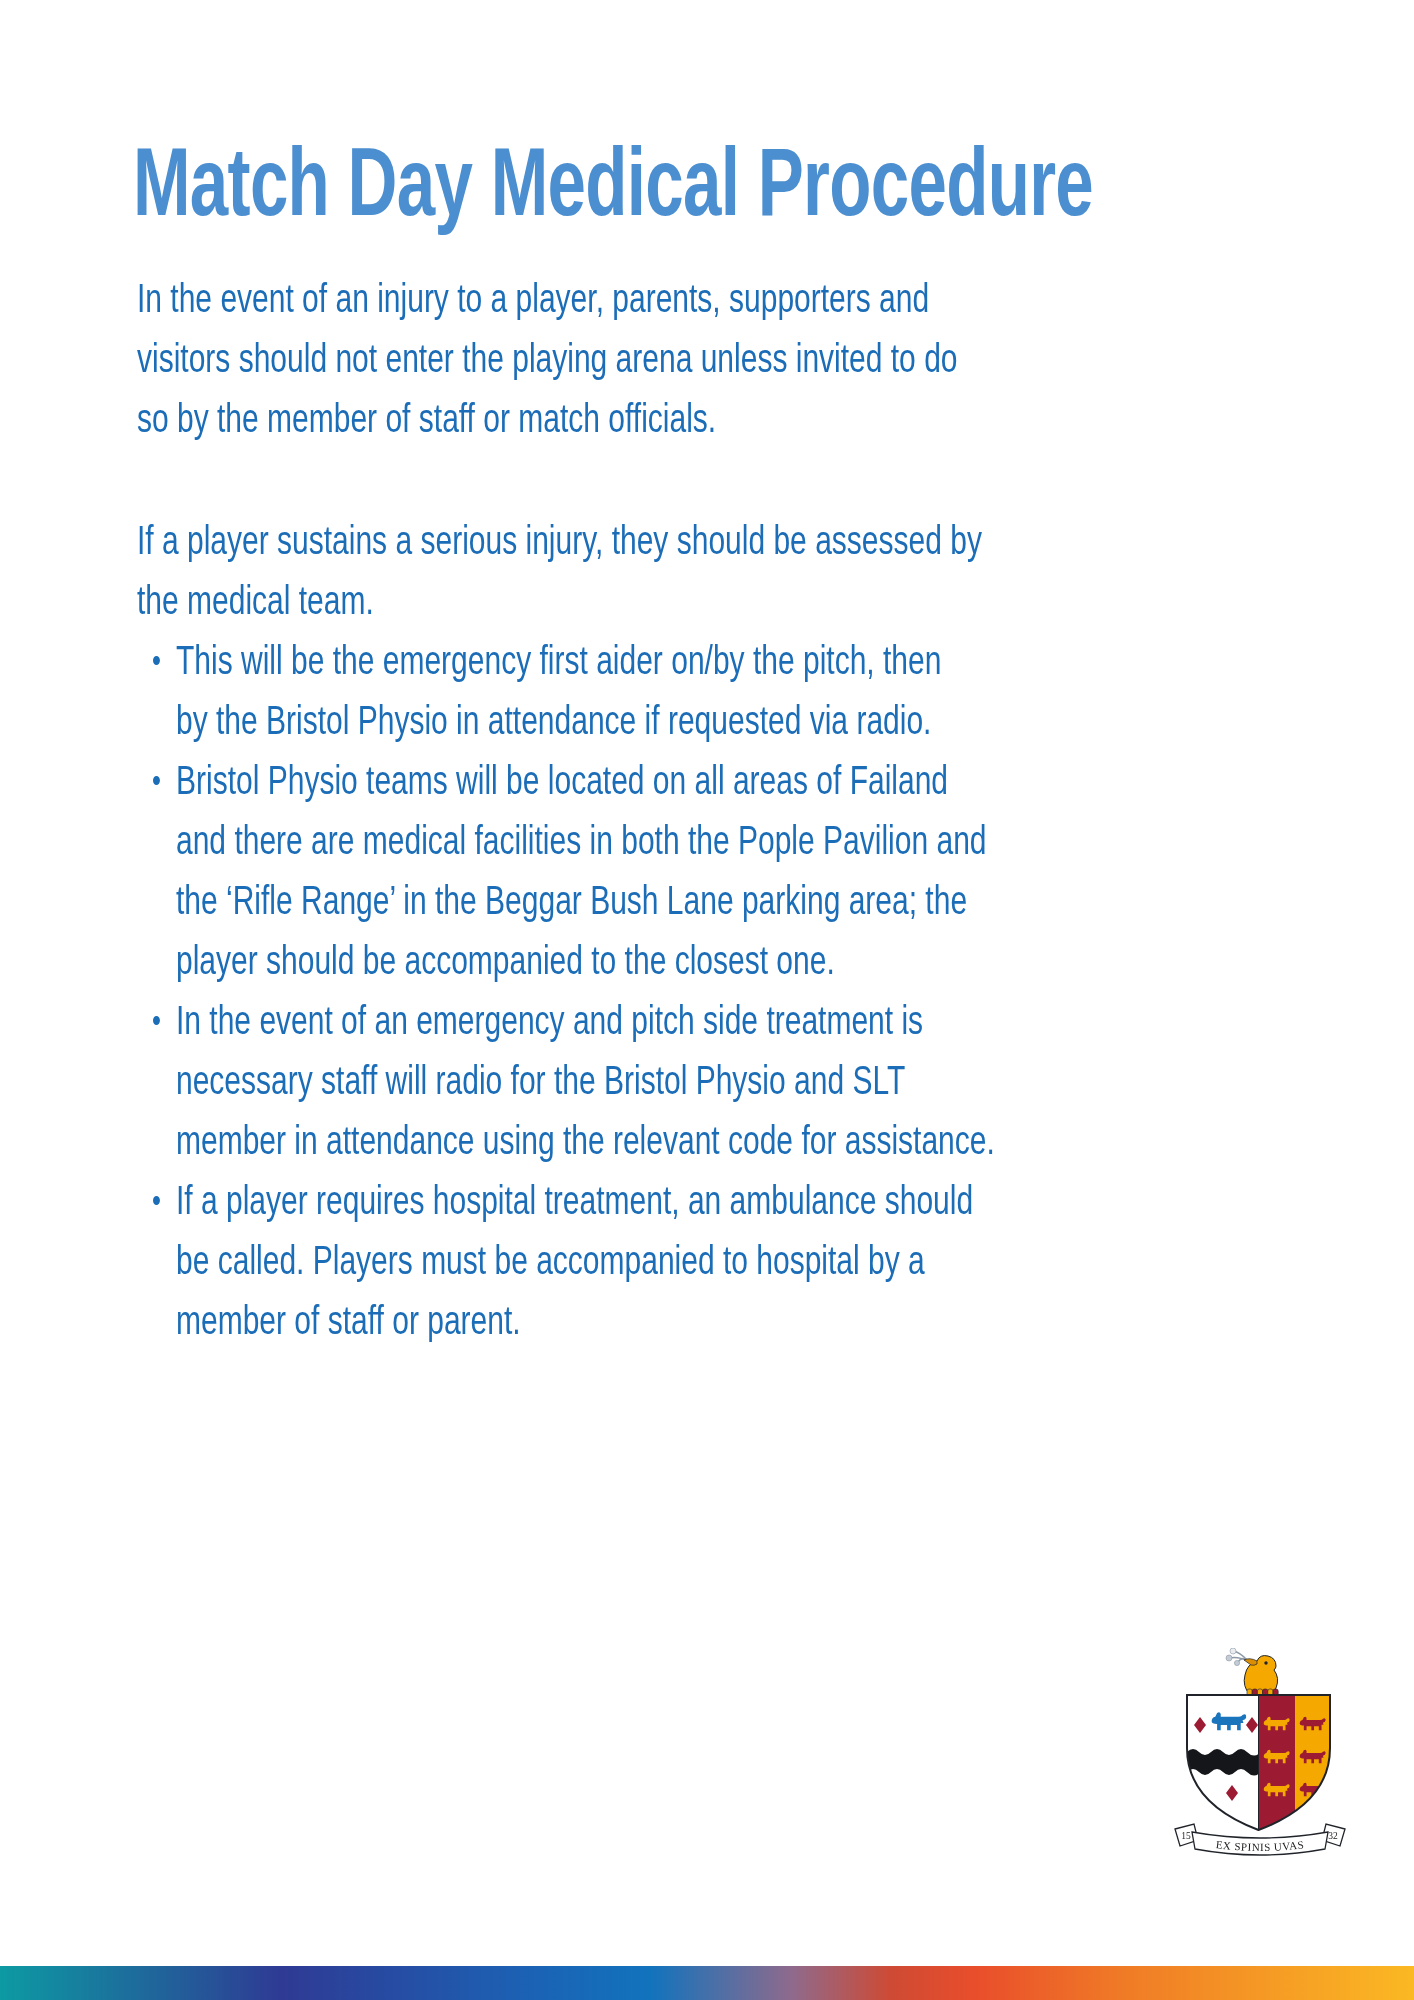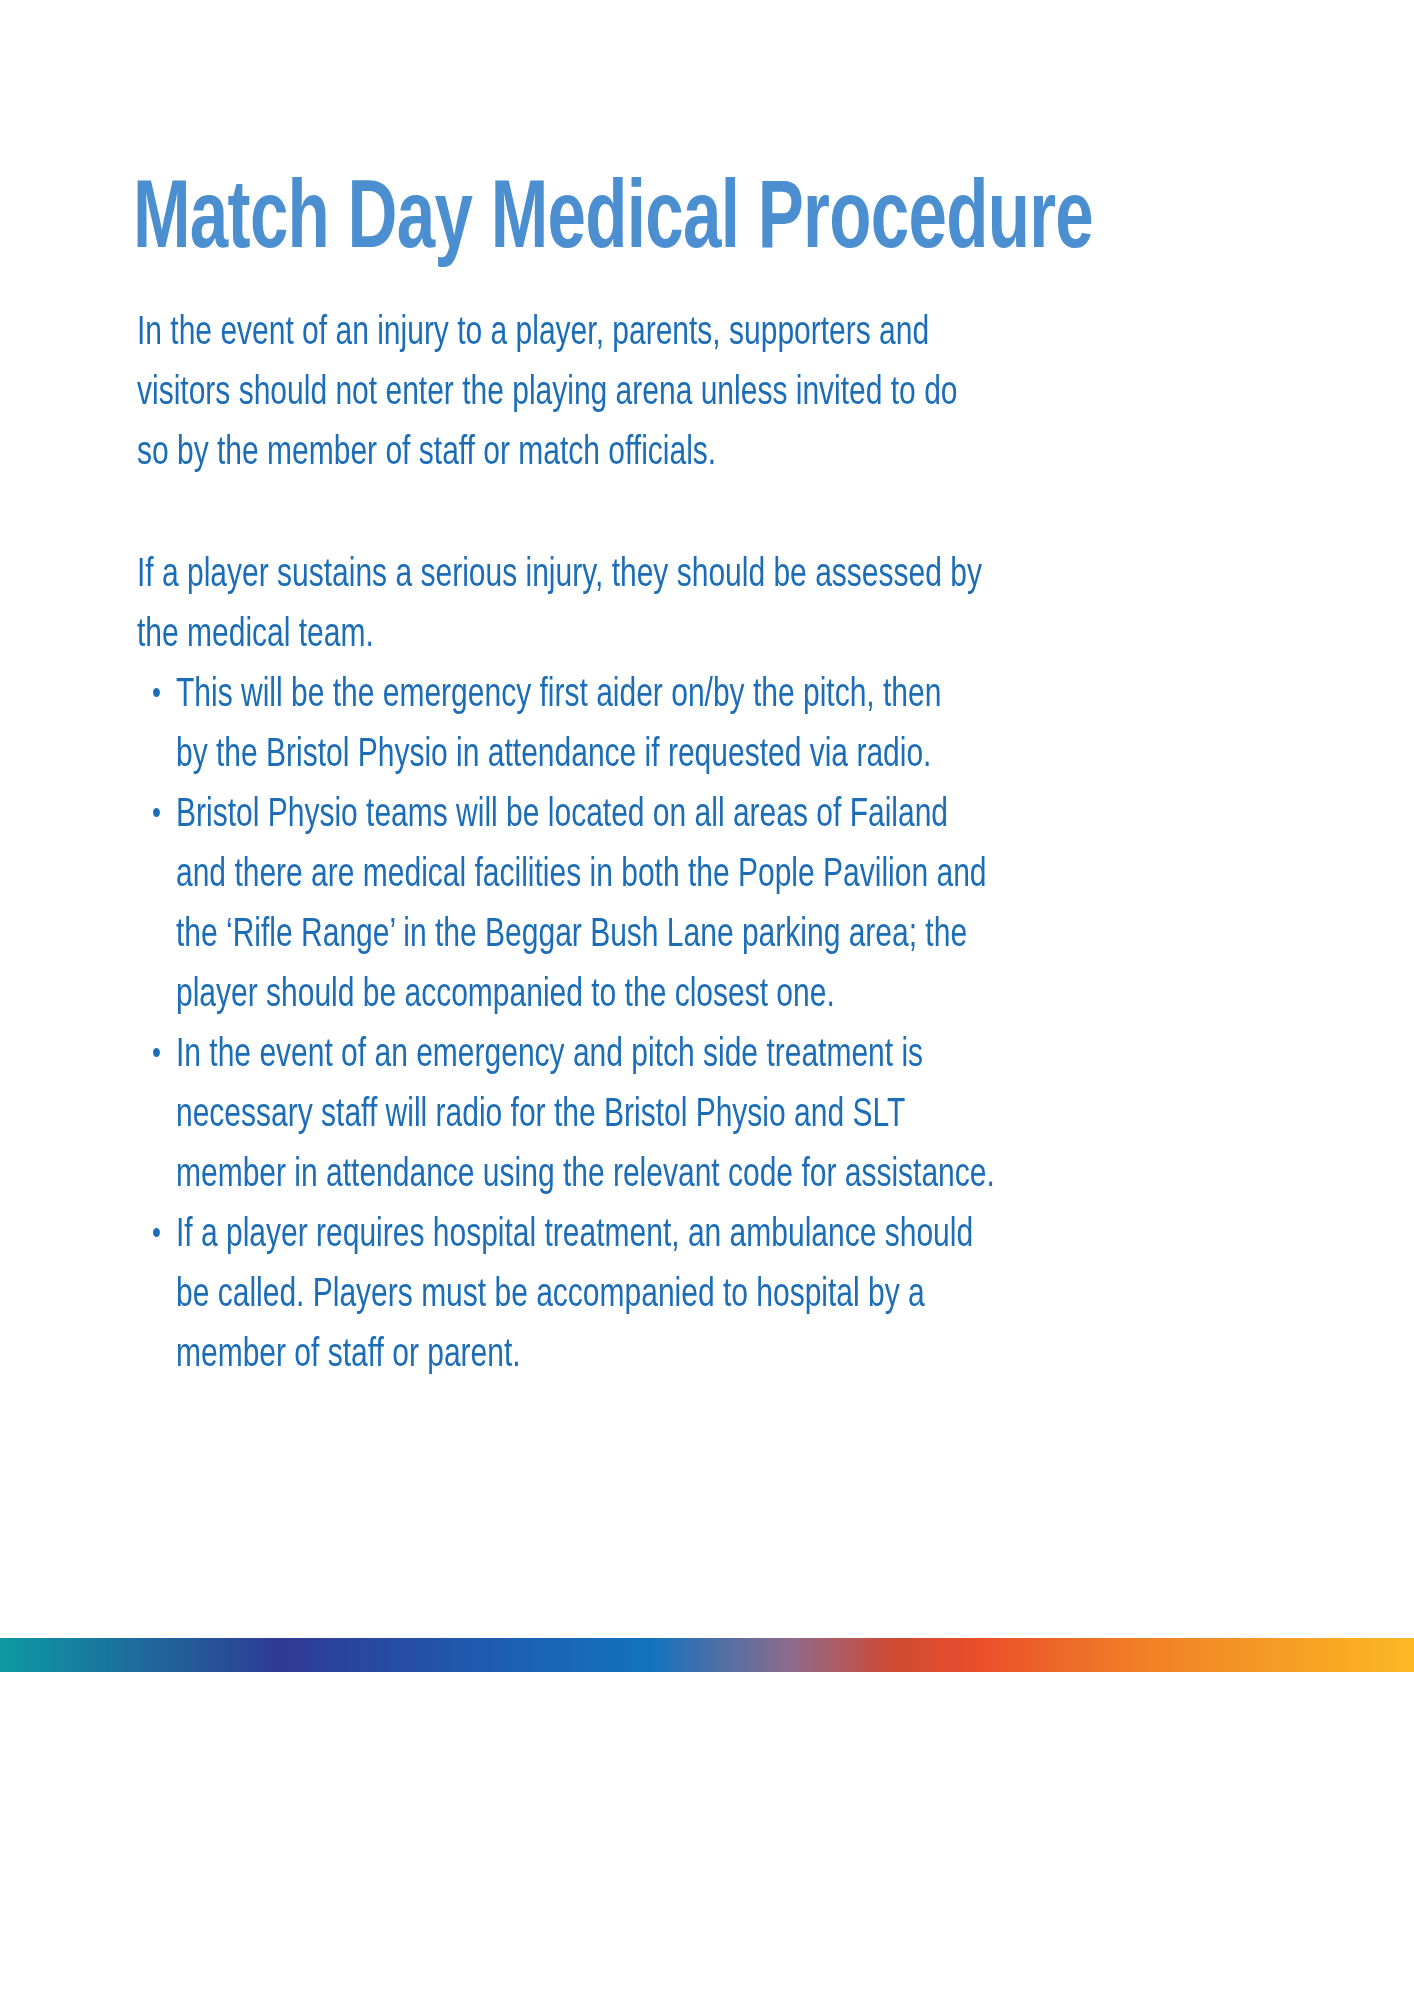--- a/index.html
+++ b/index.html
@@ -1,25 +1,24 @@
 <!DOCTYPE html>
 <html style="--title-color: #4c8fd0; --body-color: #1c6db7; --crest-gold: #f5a800; --crest-gold-dark: #d98e04; --crest-maroon: #9c1b33; --crest-blue: #1b75bc; --crest-ink: #20242a;"><head>
 <meta charset="utf-8">
 <style>
   html, body { margin: 0; padding: 0; }
   body { width: 1414px; height: 2000px; background: #ffffff; }
 
   .page {
     position: relative;
     width: 1414px;
-    height: 1640px;
+    height: 2000px;
     background: #ffffff;
     overflow: hidden;
     font-family: "Liberation Sans", sans-serif;
-    margin-top: 32px;
   }
 
   .title {
     position: absolute;
     left: 133px;
     top: 134px;
     margin: 0;
     font-size: 96px;
     line-height: 96px;
     font-weight: 700;

